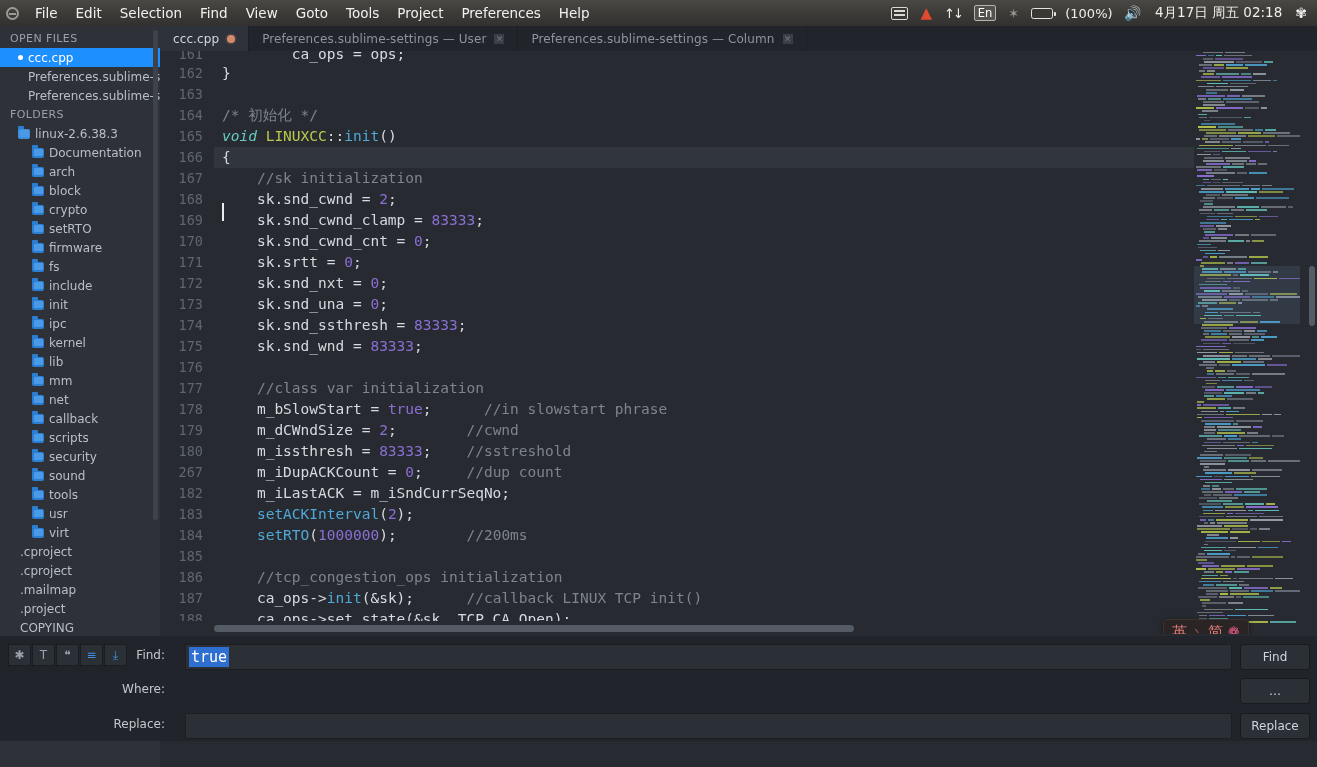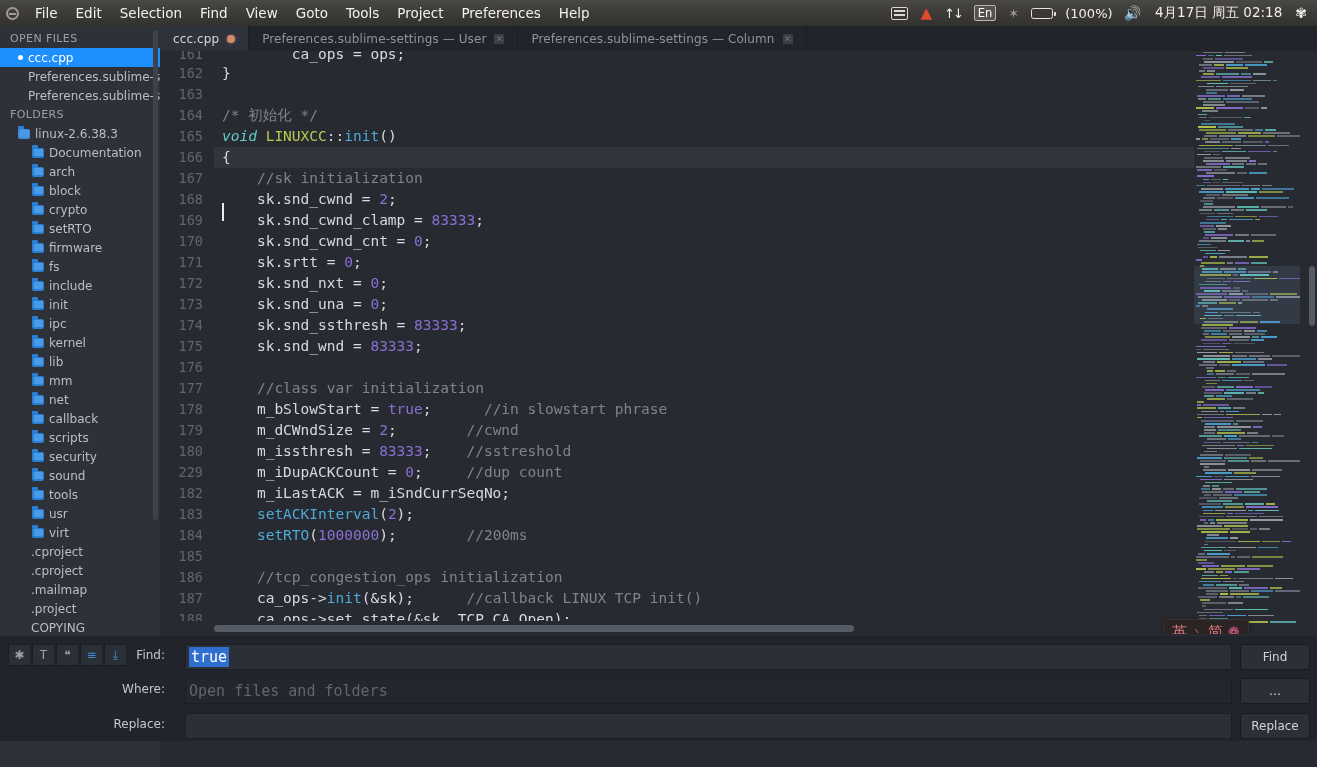--- a/index.html
+++ b/index.html
@@ -117,21 +117,21 @@
     white-space: nowrap; overflow: hidden;
   }
   .side-row.selected { background: #1e8fff; color: #ffffff; }
   .side-row .dot {
     width: 5px; height: 5px; border-radius: 50%; background: #ffffff;
     flex: none;
   }
   .side-row.indent1 { padding-left: 28px; }
   .side-row.indent2 { padding-left: 18px; }
   .side-row.indent3 { padding-left: 32px; }
-  .side-row.indent4 { padding-left: 31px; }
+  .side-row.indent4 { padding-left: 20px; }
   .folder-ico {
     width: 12px; height: 10px; flex: none; position: relative;
     background: #2a7fd4; border-radius: 1px 2px 2px 2px;
   }
   .folder-ico::before {
     content: ""; position: absolute; top: -2.5px; left: 0;
     width: 5.5px; height: 3px; background: #2a7fd4; border-radius: 1px 1px 0 0;
   }
   .folder-ico::after {
     content: ""; position: absolute; top: 1px; left: 1.5px;
@@ -461,21 +461,21 @@
         <div class="gline">171</div>
         <div class="gline">172</div>
         <div class="gline">173</div>
         <div class="gline">174</div>
         <div class="gline">175</div>
         <div class="gline">176</div>
         <div class="gline">177</div>
         <div class="gline">178</div>
         <div class="gline">179</div>
         <div class="gline">180</div>
-        <div class="gline">229</div>
+        <div class="gline">267</div>
         <div class="gline">182</div>
         <div class="gline">183</div>
         <div class="gline">184</div>
         <div class="gline">185</div>
         <div class="gline">186</div>
         <div class="gline">187</div>
         <div class="gline" style="height: 12px; overflow: hidden;">188</div>
       </div>
     <div id="codearea"><div class="cline" style="height: 12px; line-height: 6px; overflow: hidden;"><span class="tk-op">        ca_ops = ops;</span></div><div class="cline"><span class="tk-op">}</span></div><div class="cline"><span class="tk-op"></span></div><div class="cline"><span class="tk-cmt">/* 初始化 */</span></div><div class="cline"><span class="tk-kw">void</span><span class="tk-op"> </span><span class="tk-cls">LINUXCC</span><span class="tk-op">::</span><span class="tk-fn">init</span><span class="tk-op">()</span></div><div class="cline active"><span class="tk-op">{</span></div><div class="cline"><span class="tk-cmt">    //sk initialization</span></div><div class="cline"><span class="tk-op">    sk.snd_cwnd = </span><span class="tk-num">2</span><span class="tk-op">;</span></div><div class="cline"><span class="tk-op">    sk.snd_cwnd_clamp = </span><span class="tk-num">83333</span><span class="tk-op">;</span></div><div class="cline"><span class="tk-op">    sk.snd_cwnd_cnt = </span><span class="tk-num">0</span><span class="tk-op">;</span></div><div class="cline"><span class="tk-op">    sk.srtt = </span><span class="tk-num">0</span><span class="tk-op">;</span></div><div class="cline"><span class="tk-op">    sk.snd_nxt = </span><span class="tk-num">0</span><span class="tk-op">;</span></div><div class="cline"><span class="tk-op">    sk.snd_una = </span><span class="tk-num">0</span><span class="tk-op">;</span></div><div class="cline"><span class="tk-op">    sk.snd_ssthresh = </span><span class="tk-num">83333</span><span class="tk-op">;</span></div><div class="cline"><span class="tk-op">    sk.snd_wnd = </span><span class="tk-num">83333</span><span class="tk-op">;</span></div><div class="cline"><span class="tk-op"></span></div><div class="cline"><span class="tk-cmt">    //class var initialization</span></div><div class="cline"><span class="tk-op">    m_bSlowStart = </span><span class="tk-num">true</span><span class="tk-op">;      </span><span class="tk-cmt">//in slowstart phrase</span></div><div class="cline"><span class="tk-op">    m_dCWndSize = </span><span class="tk-num">2</span><span class="tk-op">;        </span><span class="tk-cmt">//cwnd</span></div><div class="cline"><span class="tk-op">    m_issthresh = </span><span class="tk-num">83333</span><span class="tk-op">;    </span><span class="tk-cmt">//sstreshold</span></div><div class="cline"><span class="tk-op">    m_iDupACKCount = </span><span class="tk-num">0</span><span class="tk-op">;     </span><span class="tk-cmt">//dup count</span></div><div class="cline"><span class="tk-op">    m_iLastACK = m_iSndCurrSeqNo;</span></div><div class="cline"><span class="tk-op">    </span><span class="tk-fn">setACKInterval</span><span class="tk-op">(</span><span class="tk-num">2</span><span class="tk-op">);</span></div><div class="cline"><span class="tk-op">    </span><span class="tk-fn">setRTO</span><span class="tk-op">(</span><span class="tk-num">1000000</span><span class="tk-op">);</span><span class="tk-cmt">        //200ms</span></div><div class="cline"><span class="tk-op"></span></div><div class="cline"><span class="tk-cmt">    //tcp_congestion_ops initialization</span></div><div class="cline"><span class="tk-op">    ca_ops-&gt;</span><span class="tk-fn">init</span><span class="tk-op">(&amp;sk);</span><span class="tk-cmt">      //callback LINUX TCP init()</span></div><div class="cline" style="height: 12px; overflow: hidden;"><span class="tk-op">    ca_ops-&gt;set_state(&amp;sk, TCP_CA_Open);</span></div></div>
     <div id="cursor"></div>
@@ -1358,23 +1358,20 @@
         <div class="ftool on">⤓</div>
       </div>
 
     <div class="lbl" style="left:45px; top:12px;">Find:</div>
     <div class="field" style="top:8px;">
       <span class="sel-text">true</span>
     </div>
     <div class="fbtn" style="top:8px;">Find</div>
 
     <div class="lbl" style="left:45px; top:46px;">Where:</div>
-    <div class="field dark" style="top:42px;">
-      <span class="placeholder">Open files and folders</span>
-    </div>
     <div class="fbtn" style="top:42px;">…</div>
 
     <div class="lbl" style="left:45px; top:81px;">Replace:</div>
     <div class="field" style="top:77px;">
       <span></span>
     </div>
     <div class="fbtn" style="top:77px;">Replace</div>
   </div>
 
 

